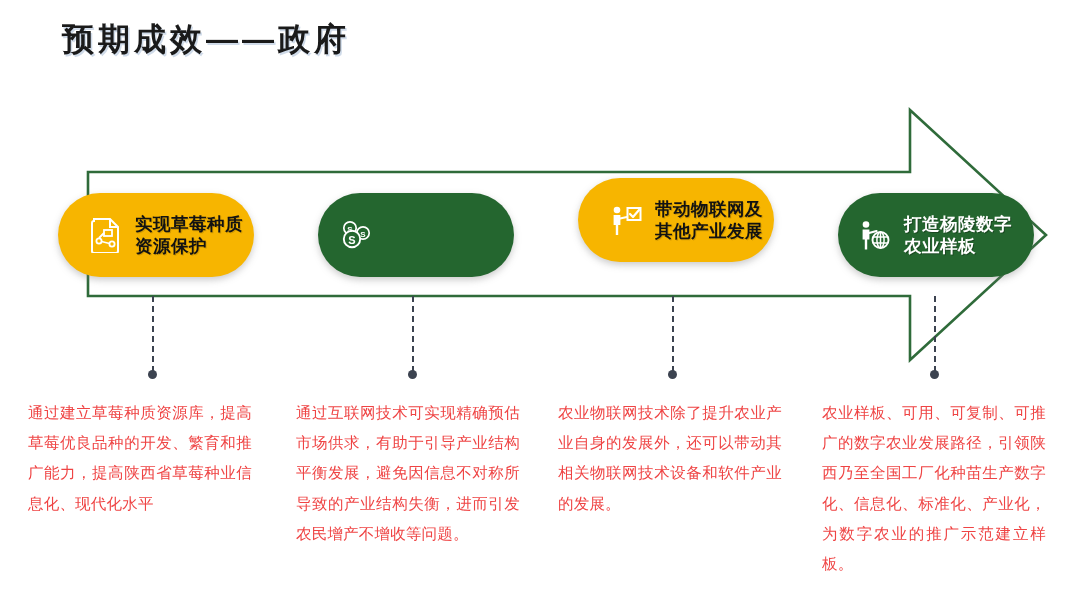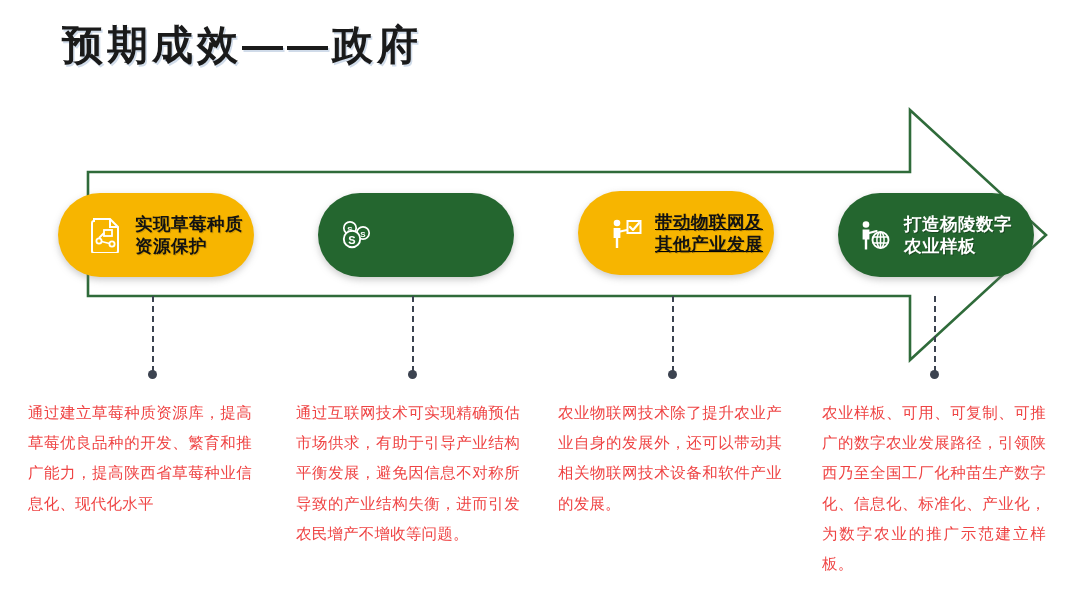--- a/index.html
+++ b/index.html
@@ -14,21 +14,21 @@
     overflow: hidden;
     font-family: "Liberation Sans", "DejaVu Sans", sans-serif;
     -webkit-font-smoothing: antialiased;
   }
 
   
   #page-title {
     position: absolute;
     left: 62px;
     top: 18px;
-    font-size: 41px;
+    font-size: 32px;
     font-weight: bold;
     color: #1a1a1a;
     letter-spacing: 4px;
     white-space: nowrap;
     text-shadow: 1.5px 1.5px 0 rgba(170,190,215,0.55);
   }
 
   
   #arrow-shape {
     position: absolute;
@@ -73,21 +73,21 @@
     color: #121212;
     text-shadow: 1px 1px 0 rgba(150,110,0,0.35);
   }
   .pill.green .pill-label {
     color: #ffffff;
     text-shadow: 1px 1px 0 rgba(0,0,0,0.30);
   }
 
   #pill-0 { left: 58px;  top: 193px; width: 196px; }
   #pill-1 { left: 318px; top: 193px; width: 196px; }
-  #pill-2 { left: 578px; top: 191px; width: 196px; text-decoration: underline; }
+  #pill-2 { left: 578px; top: 178px; width: 196px; }
   #pill-3 { left: 838px; top: 193px; width: 196px; }
 
   
   .connector {
     position: absolute;
     width: 0;
     border-left: 2.5px dashed #3c4350;
     top: 296px;
     height: 76px;
   }

